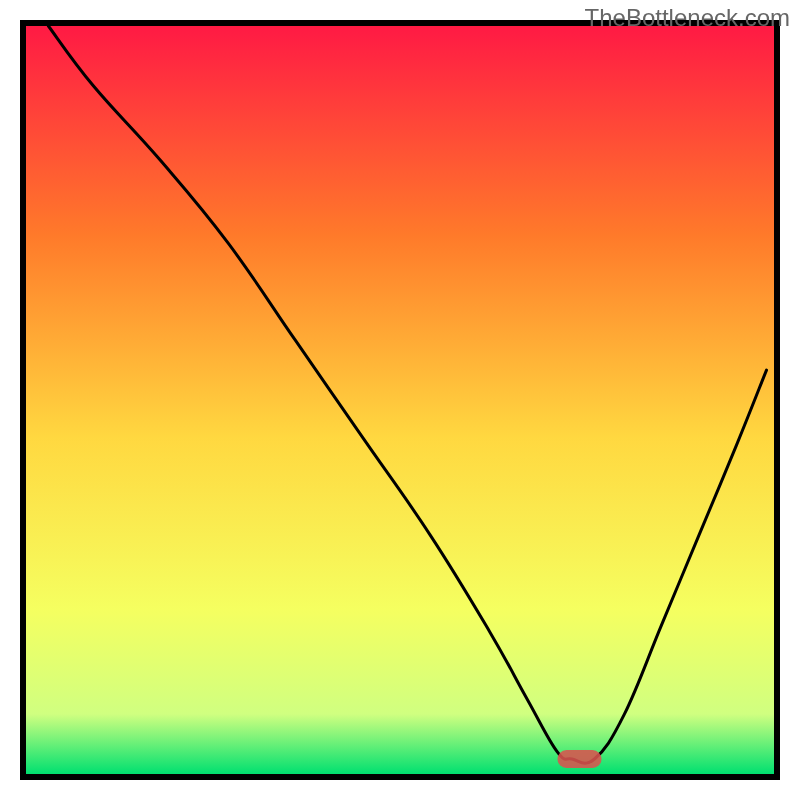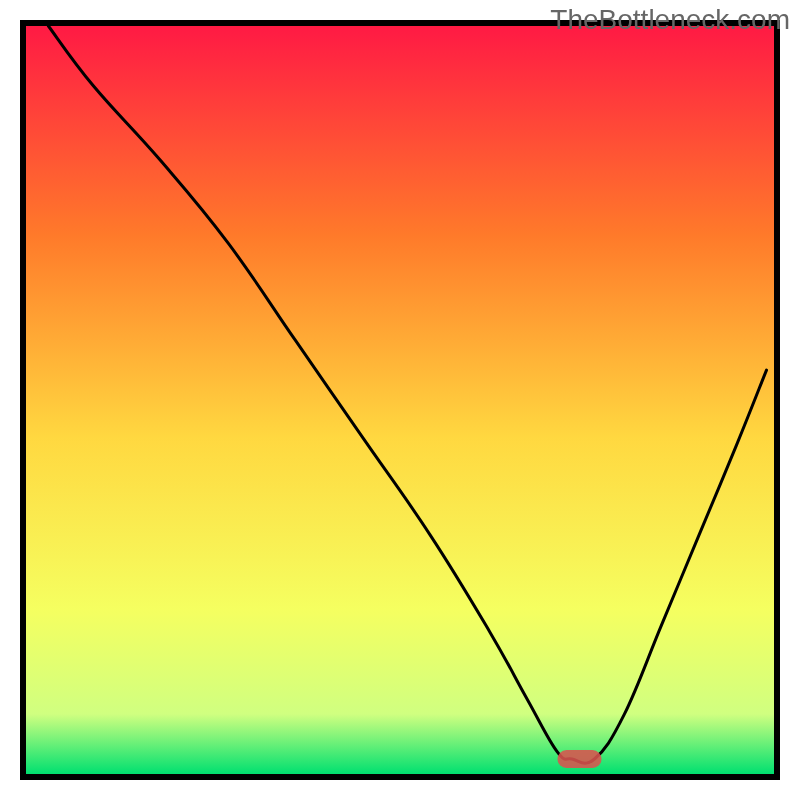--- a/index.html
+++ b/index.html
@@ -13,21 +13,21 @@
   .canvas {
     width: 800px;
     height: 800px;
     position: relative;
   }
   .watermark {
     position: absolute;
     top: 4px;
     right: 10px;
     color: #666666;
-    font-size: 28px;
+    font-size: 24px;
     font-weight: normal;
     z-index: 10;
   }
   svg {
     display: block;
   }
 </style>
 </head>
 <body>
 

